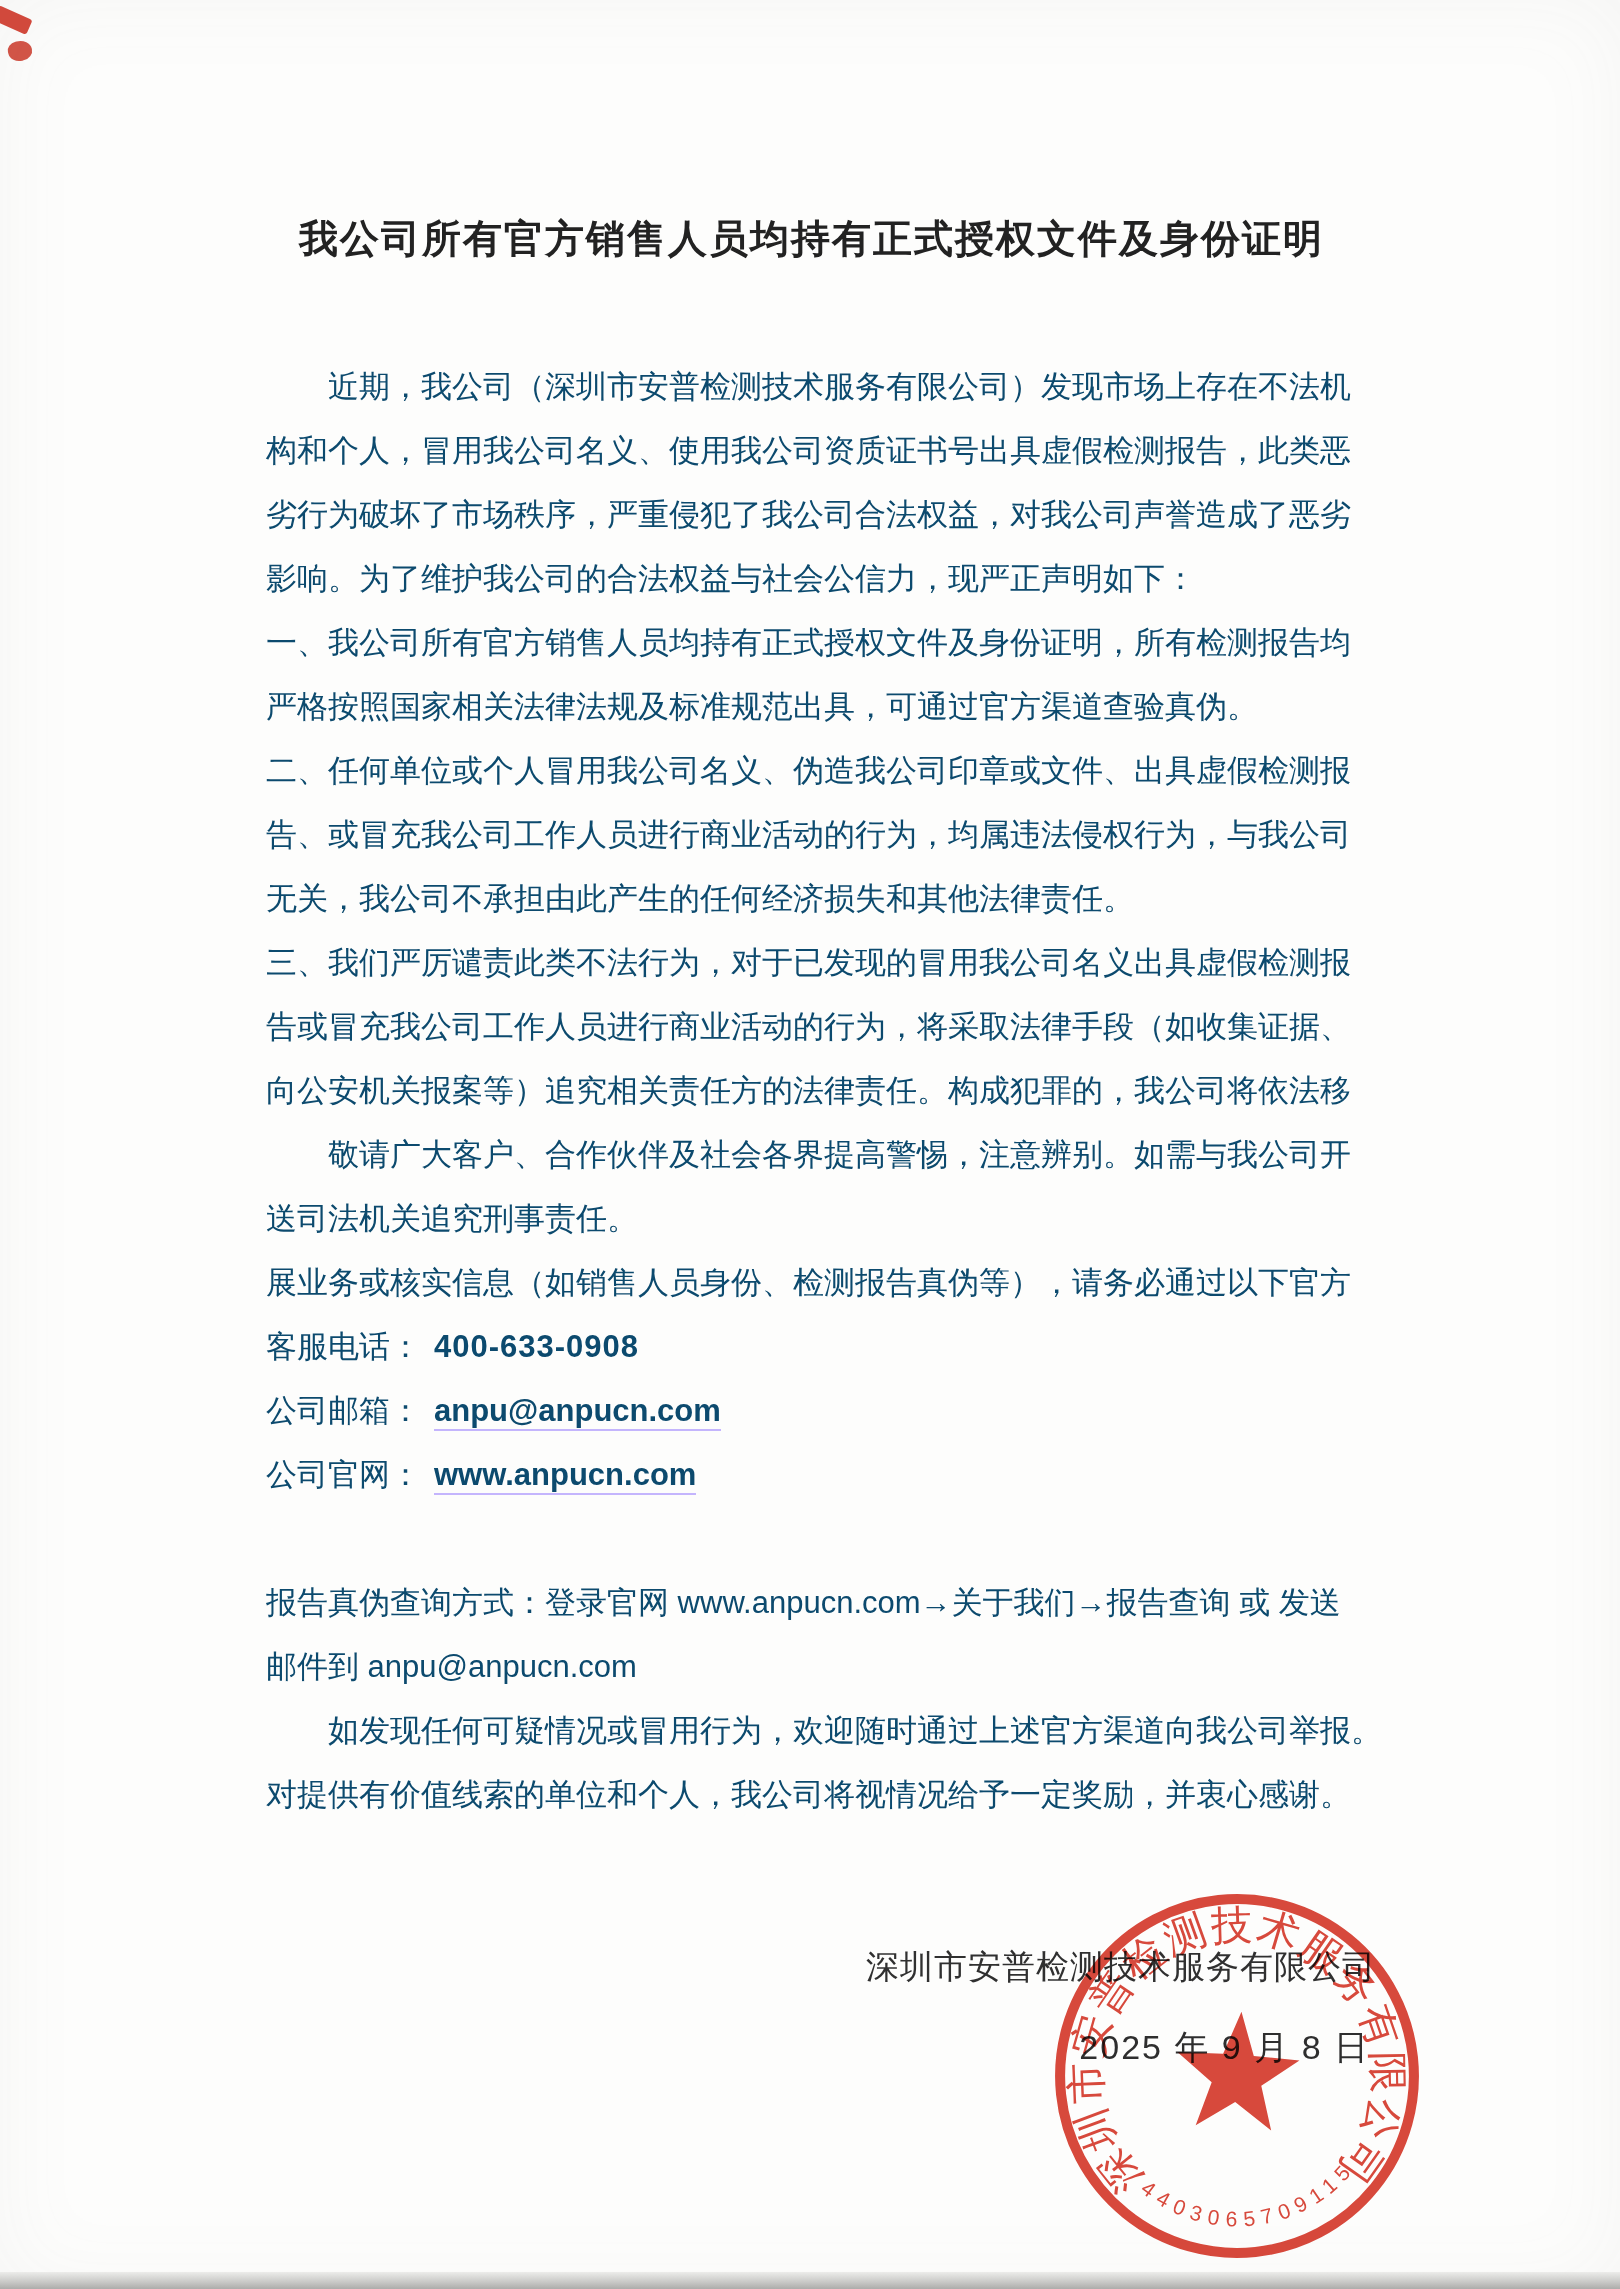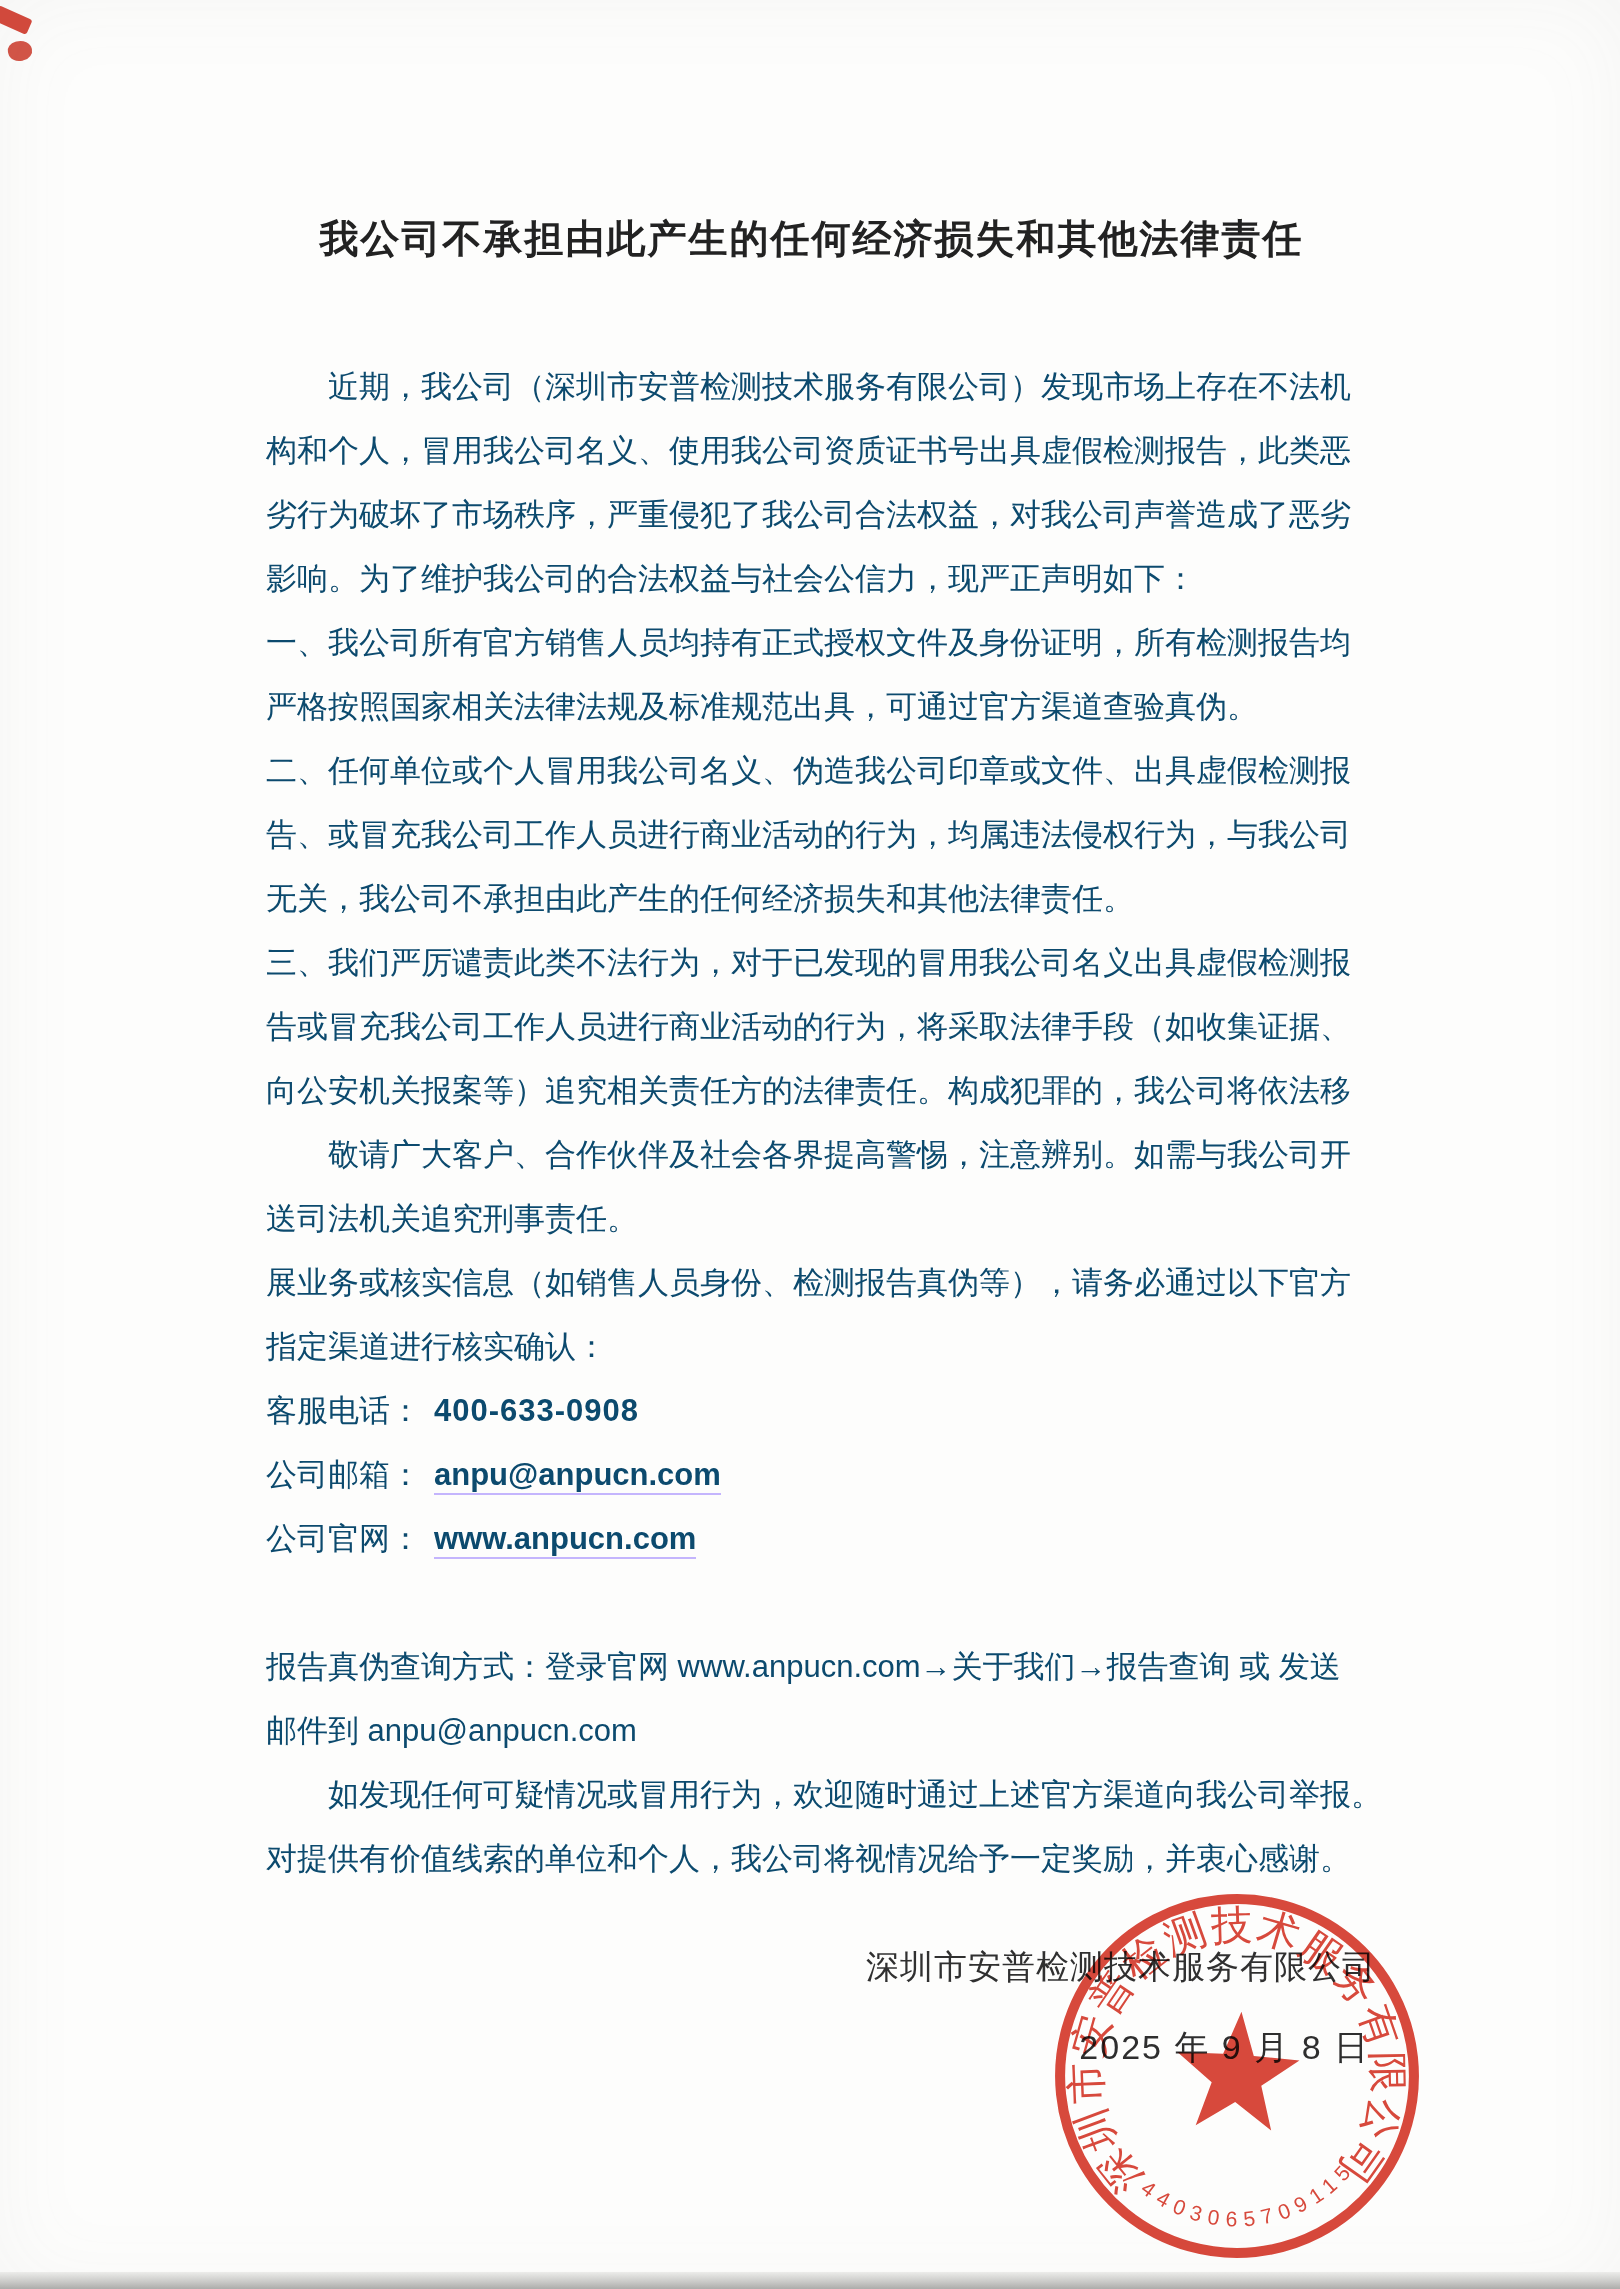--- a/index.html
+++ b/index.html
@@ -54,39 +54,38 @@
   .seal text{font-family:"Liberation Sans", serif;}
 </style>
 </head>
 <body>
 
 <div class="paper-vignette"></div>
 
 <div class="red-mark-1"></div>
 <div class="red-mark-2"></div>
 
-<div class="doc-title">我公司不承担由此产生的任何经济损失和其他法律责任</div>
+<div class="doc-title">我公司所有官方销售人员均持有正式授权文件及身份证明</div>
 
 <div class="doc-body">
     <div class="line">　　近期，我公司（深圳市安普检测技术服务有限公司）发现市场上存在不法机</div>
     <div class="line">构和个人，冒用我公司名义、使用我公司资质证书号出具虚假检测报告，此类恶</div>
     <div class="line">劣行为破坏了市场秩序，严重侵犯了我公司合法权益，对我公司声誉造成了恶劣</div>
     <div class="line">影响。为了维护我公司的合法权益与社会公信力，现严正声明如下：</div>
     <div class="line">一、我公司所有官方销售人员均持有正式授权文件及身份证明，所有检测报告均</div>
     <div class="line">严格按照国家相关法律法规及标准规范出具，可通过官方渠道查验真伪。</div>
     <div class="line">二、任何单位或个人冒用我公司名义、伪造我公司印章或文件、出具虚假检测报</div>
     <div class="line">告、或冒充我公司工作人员进行商业活动的行为，均属违法侵权行为，与我公司</div>
     <div class="line">无关，我公司不承担由此产生的任何经济损失和其他法律责任。</div>
     <div class="line">三、我们严厉谴责此类不法行为，对于已发现的冒用我公司名义出具虚假检测报</div>
     <div class="line">告或冒充我公司工作人员进行商业活动的行为，将采取法律手段（如收集证据、</div>
     <div class="line">向公安机关报案等）追究相关责任方的法律责任。构成犯罪的，我公司将依法移</div>
     <div class="line">　　敬请广大客户、合作伙伴及社会各界提高警惕，注意辨别。如需与我公司开</div>
     <div class="line">送司法机关追究刑事责任。</div>
     <div class="line">展业务或核实信息（如销售人员身份、检测报告真伪等），请务必通过以下官方</div>
-    <div class="line">指定渠道进行核实确认：</div>
     <div class="line"><span class="clabel">客服电话：</span><span class="cvalue b">400-633-0908</span></div>
     <div class="line"><span class="clabel">公司邮箱：</span><span class="cvalue u">anpu@anpucn.com</span></div>
     <div class="line"><span class="clabel">公司官网：</span><span class="cvalue u">www.anpucn.com</span></div>
     <div class="line"></div>
     <div class="line">报告真伪查询方式：登录官网 www.anpucn.com→关于我们→报告查询 或 发送</div>
     <div class="line">邮件到 anpu@anpucn.com</div>
     <div class="line">　　如发现任何可疑情况或冒用行为，欢迎随时通过上述官方渠道向我公司举报。</div>
     <div class="line">对提供有价值线索的单位和个人，我公司将视情况给予一定奖励，并衷心感谢。</div>
   </div>
 

